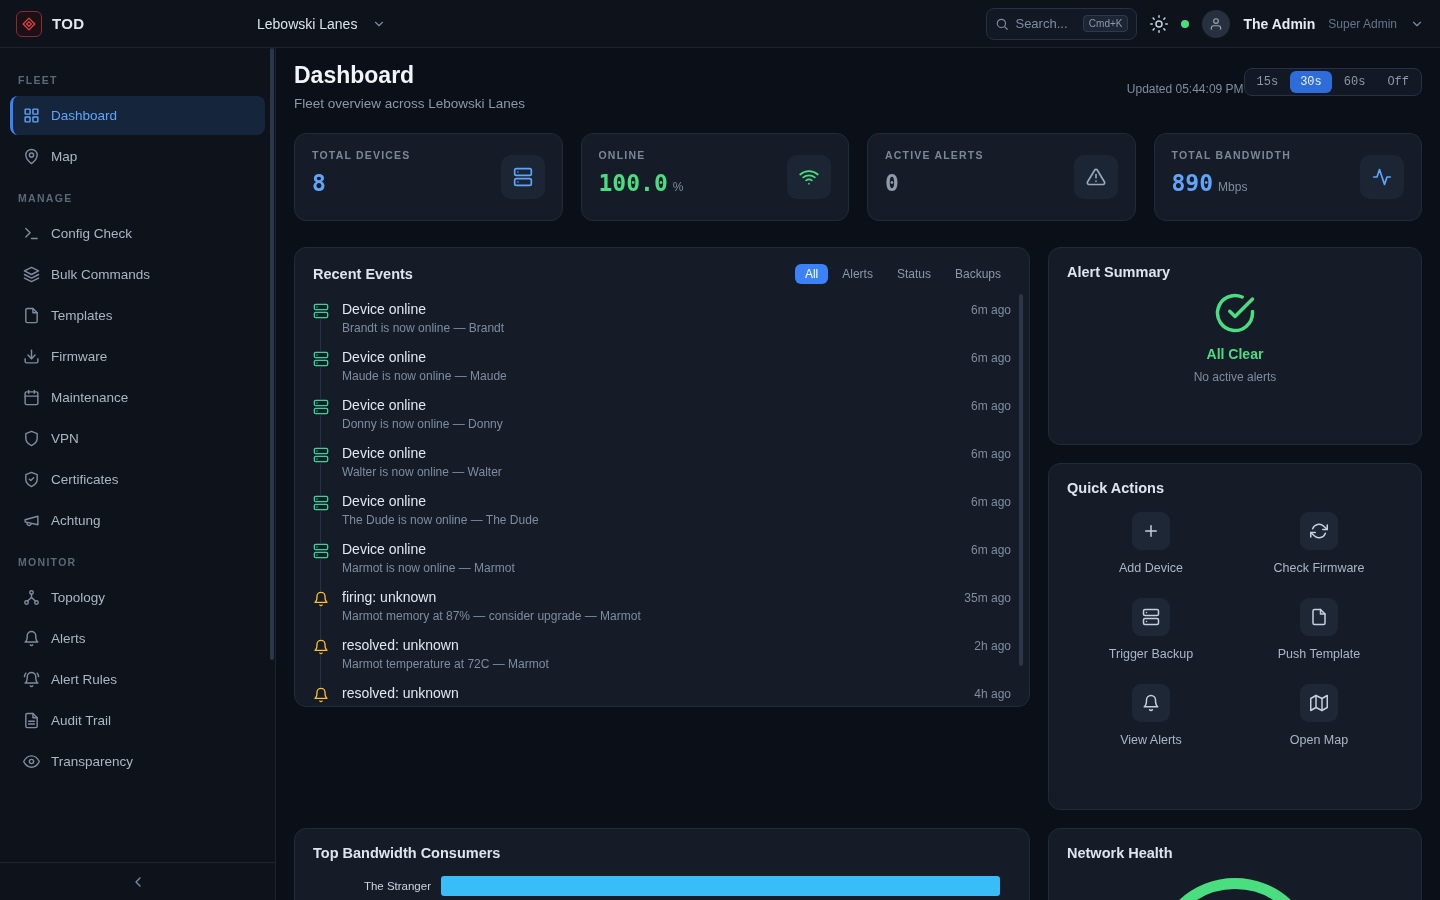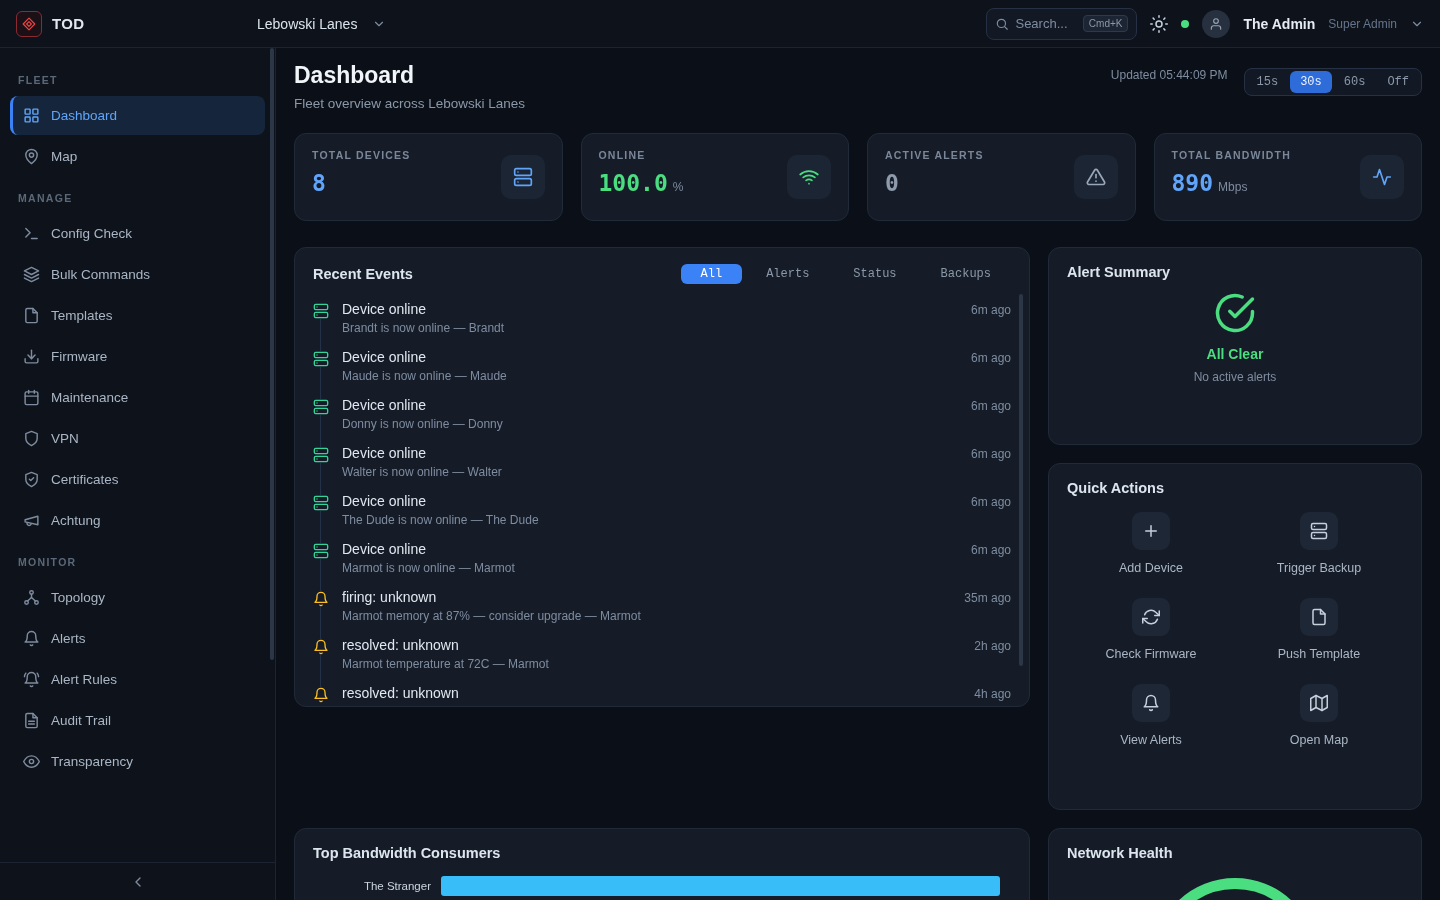--- a/index.html
+++ b/index.html
@@ -45,21 +45,21 @@
   .nav-item.active .icon{color:var(--blue)}
   .side-scroll{position:absolute;top:0;right:1px;width:4px;height:612px;border-radius:2px;background:#2b3646}
   .sidebar-footer{height:38px;flex:none;border-top:1px solid #1c2431;display:flex;align-items:center;justify-content:center;color:#7e8ca0;cursor:pointer}
   .sidebar-footer .icon{width:16px;height:16px}
 
   
   .main{flex:1;min-width:0;padding:14px 18px 0;background:var(--bg);overflow:hidden}
   .page-head{display:flex;align-items:flex-start}
   .page-title{font-size:23px;font-weight:700;color:#f1f5f9}
   .page-sub{font-size:13.5px;color:var(--muted);margin-top:7px}
-  .head-right{margin-left:auto;display:flex;align-items:flex-start;gap:16px;margin-top:6px}
+  .head-right{margin-left:auto;display:flex;align-items:flex-end;gap:0;margin-top:6px}
   .updated{font-size:12px;color:#7e8ca0}
   .seg{display:flex;gap:2px;background:#121925;border:1px solid #263145;border-radius:8px;padding:2px}
   .seg-btn{border:0;background:transparent;color:var(--muted);font-size:12px;padding:4px 10px;border-radius:6px;cursor:pointer;font-family:Liberation Mono, monospace}
   .seg-btn.active{background:var(--blue-strong);color:#eaf2ff}
 
   .card{background:var(--card);border:1px solid var(--border);border-radius:12px}
   .card-title{font-size:14.5px;font-weight:600;color:#dde5ee}
 
   .stats{display:grid;grid-template-columns:repeat(4,1fr);gap:18px;margin-top:22px}
   .stat-card{padding:15px 17px;display:flex;justify-content:space-between;height:88px}
@@ -72,21 +72,21 @@
   .tone-green .stat-value{color:var(--green)} .tone-green .stat-icon-tile{color:var(--green)}
   .tone-gray .stat-value{color:#8e9bac} .tone-gray .stat-icon-tile{color:#9aa7b8}
 
   .grid{display:grid;grid-template-columns:1fr 374px;gap:18px;margin-top:26px;align-items:start}
   .right-col{display:flex;flex-direction:column;gap:18px}
 
   
   .events-card{height:460px;padding:16px 18px;overflow:hidden;position:relative}
   .card-head{display:flex;align-items:center;margin-bottom:10px}
   .filters{margin-left:auto;display:flex;gap:4px;align-items:center}
-  .filter{border:0;background:transparent;font-size:12px;color:var(--muted);padding:3px 20px;border-radius:6px;cursor:pointer;font-family:Liberation Mono, monospace}
+  .filter{border:0;background:transparent;font-size:12px;color:var(--muted);padding:3px 10px;border-radius:6px;cursor:pointer;font-family:Liberation Sans, sans-serif}
   .filter.active{background:#3b82f6;color:#fff}
   .ev-list{position:relative}
   .ev-list::before{content:"";position:absolute;left:7px;top:16px;bottom:24px;width:1px;background:#223048}
   .ev-row{display:flex;align-items:flex-start;gap:13px;padding:7px 0;position:relative;cursor:pointer}
   .ev-icon{width:16px;height:16px;margin-top:2px;background:var(--card);z-index:1}
   .tone-green .ev-icon,.ev-row.tone-green .ev-icon{color:#34d399}
   .ev-row.tone-amber .ev-icon{color:var(--amber)}
   .ev-body{flex:1;min-width:0}
   .ev-title{font-size:14px;font-weight:500;color:#e2e8f0}
   .ev-detail{font-size:12px;color:#7e8ca0;margin-top:4px}
@@ -663,42 +663,42 @@
                       </svg>
                     </span>
                   </div>
                   <div class="qa-label">Add Device</div>
                 </div>
 
                 <div class="qa-item">
                   <div class="qa-tile">
                     <span class="icon">
                       <svg viewBox="0 0 24 24" fill="none" stroke="currentColor" stroke-width="2" stroke-linecap="round" stroke-linejoin="round">
+                        <polyline points="23 4 23 10 17 10"></polyline>
+                        <polyline points="1 20 1 14 7 14"></polyline>
+                        <path d="M3.51 9a9 9 0 0 1 14.85-3.36L23 10"></path>
+                        <path d="M20.49 15a9 9 0 0 1-14.85 3.36L1 14"></path>
+                      </svg>
+                    </span>
+                  </div>
+                  <div class="qa-label">Check Firmware</div>
+                </div>
+
+                <div class="qa-item">
+                  <div class="qa-tile">
+                    <span class="icon">
+                      <svg viewBox="0 0 24 24" fill="none" stroke="currentColor" stroke-width="2" stroke-linecap="round" stroke-linejoin="round">
                         <rect x="2" y="2" width="20" height="8" rx="2"></rect>
                         <rect x="2" y="14" width="20" height="8" rx="2"></rect>
                         <line x1="6" y1="6" x2="6.01" y2="6"></line>
                         <line x1="6" y1="18" x2="6.01" y2="18"></line>
                       </svg>
                     </span>
                   </div>
                   <div class="qa-label">Trigger Backup</div>
-                </div>
-
-                <div class="qa-item">
-                  <div class="qa-tile">
-                    <span class="icon">
-                      <svg viewBox="0 0 24 24" fill="none" stroke="currentColor" stroke-width="2" stroke-linecap="round" stroke-linejoin="round">
-                        <polyline points="23 4 23 10 17 10"></polyline>
-                        <polyline points="1 20 1 14 7 14"></polyline>
-                        <path d="M3.51 9a9 9 0 0 1 14.85-3.36L23 10"></path>
-                        <path d="M20.49 15a9 9 0 0 1-14.85 3.36L1 14"></path>
-                      </svg>
-                    </span>
-                  </div>
-                  <div class="qa-label">Check Firmware</div>
                 </div>
 
                 <div class="qa-item">
                   <div class="qa-tile">
                     <span class="icon">
                       <svg viewBox="0 0 24 24" fill="none" stroke="currentColor" stroke-width="2" stroke-linecap="round" stroke-linejoin="round">
                         <path d="M14 2H6a2 2 0 0 0-2 2v16a2 2 0 0 0 2 2h12a2 2 0 0 0 2-2V8z"></path>
                         <polyline points="14 2 14 8 20 8"></polyline>
                       </svg>
                     </span>

